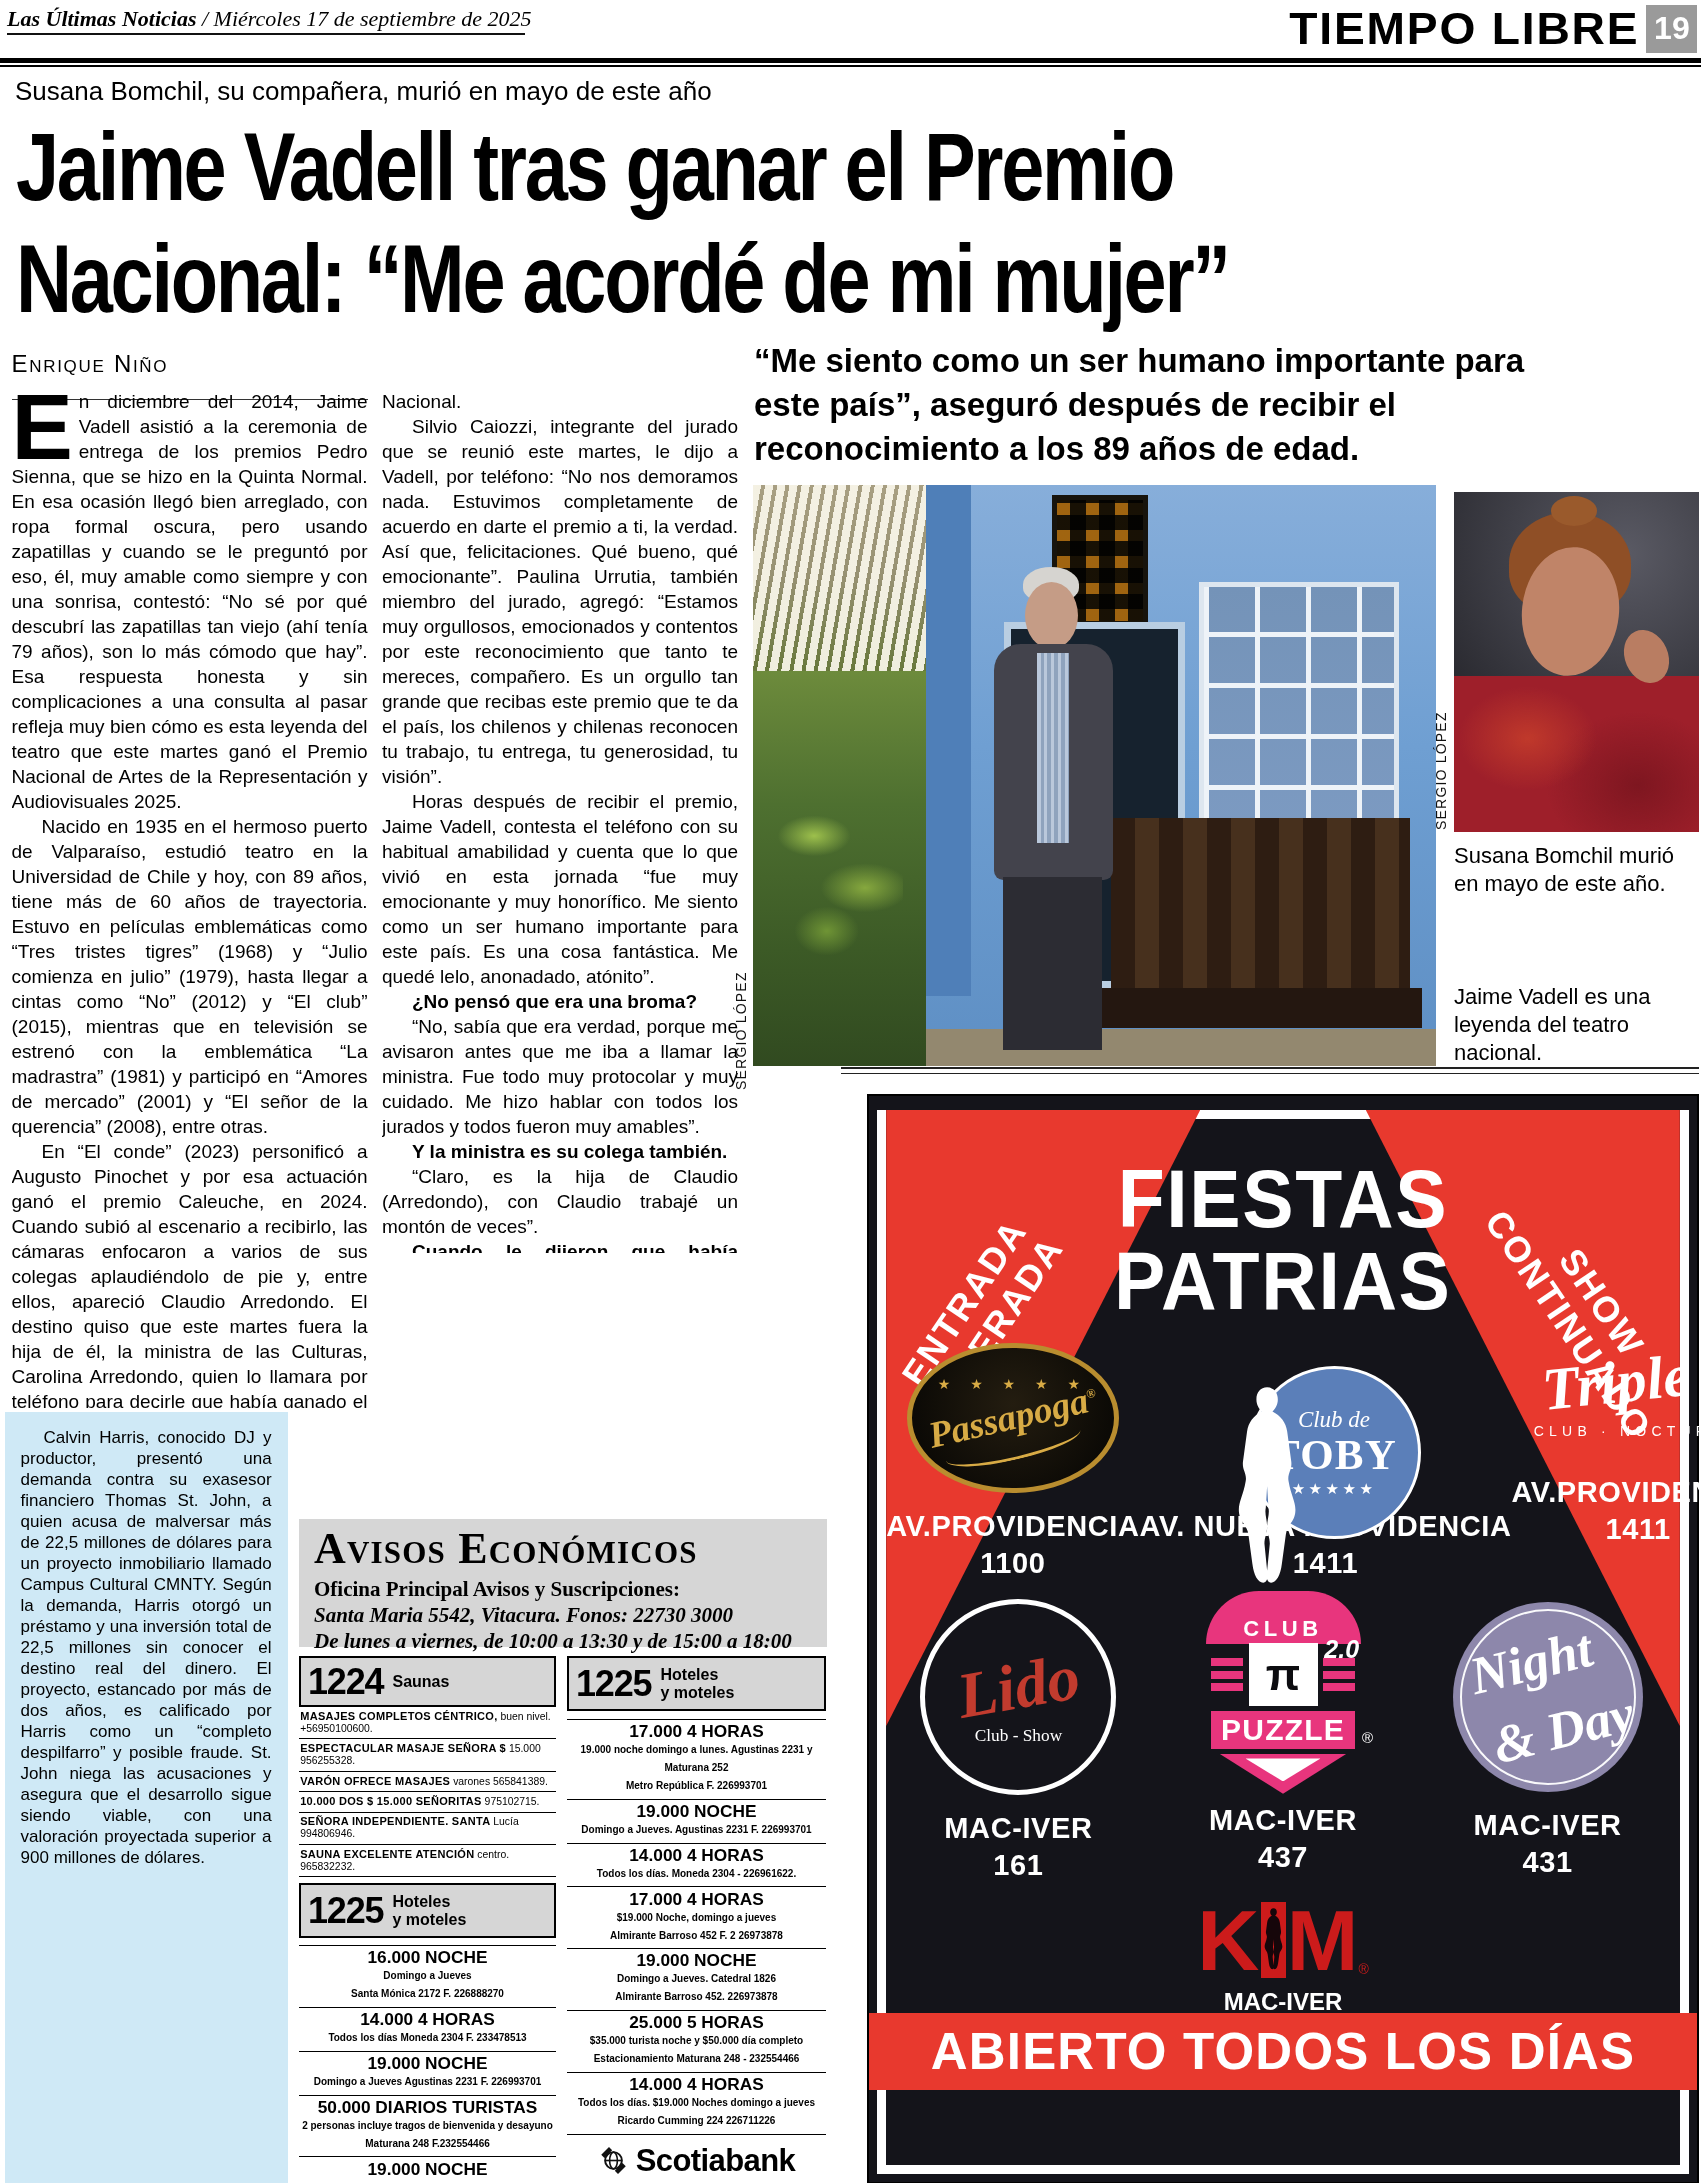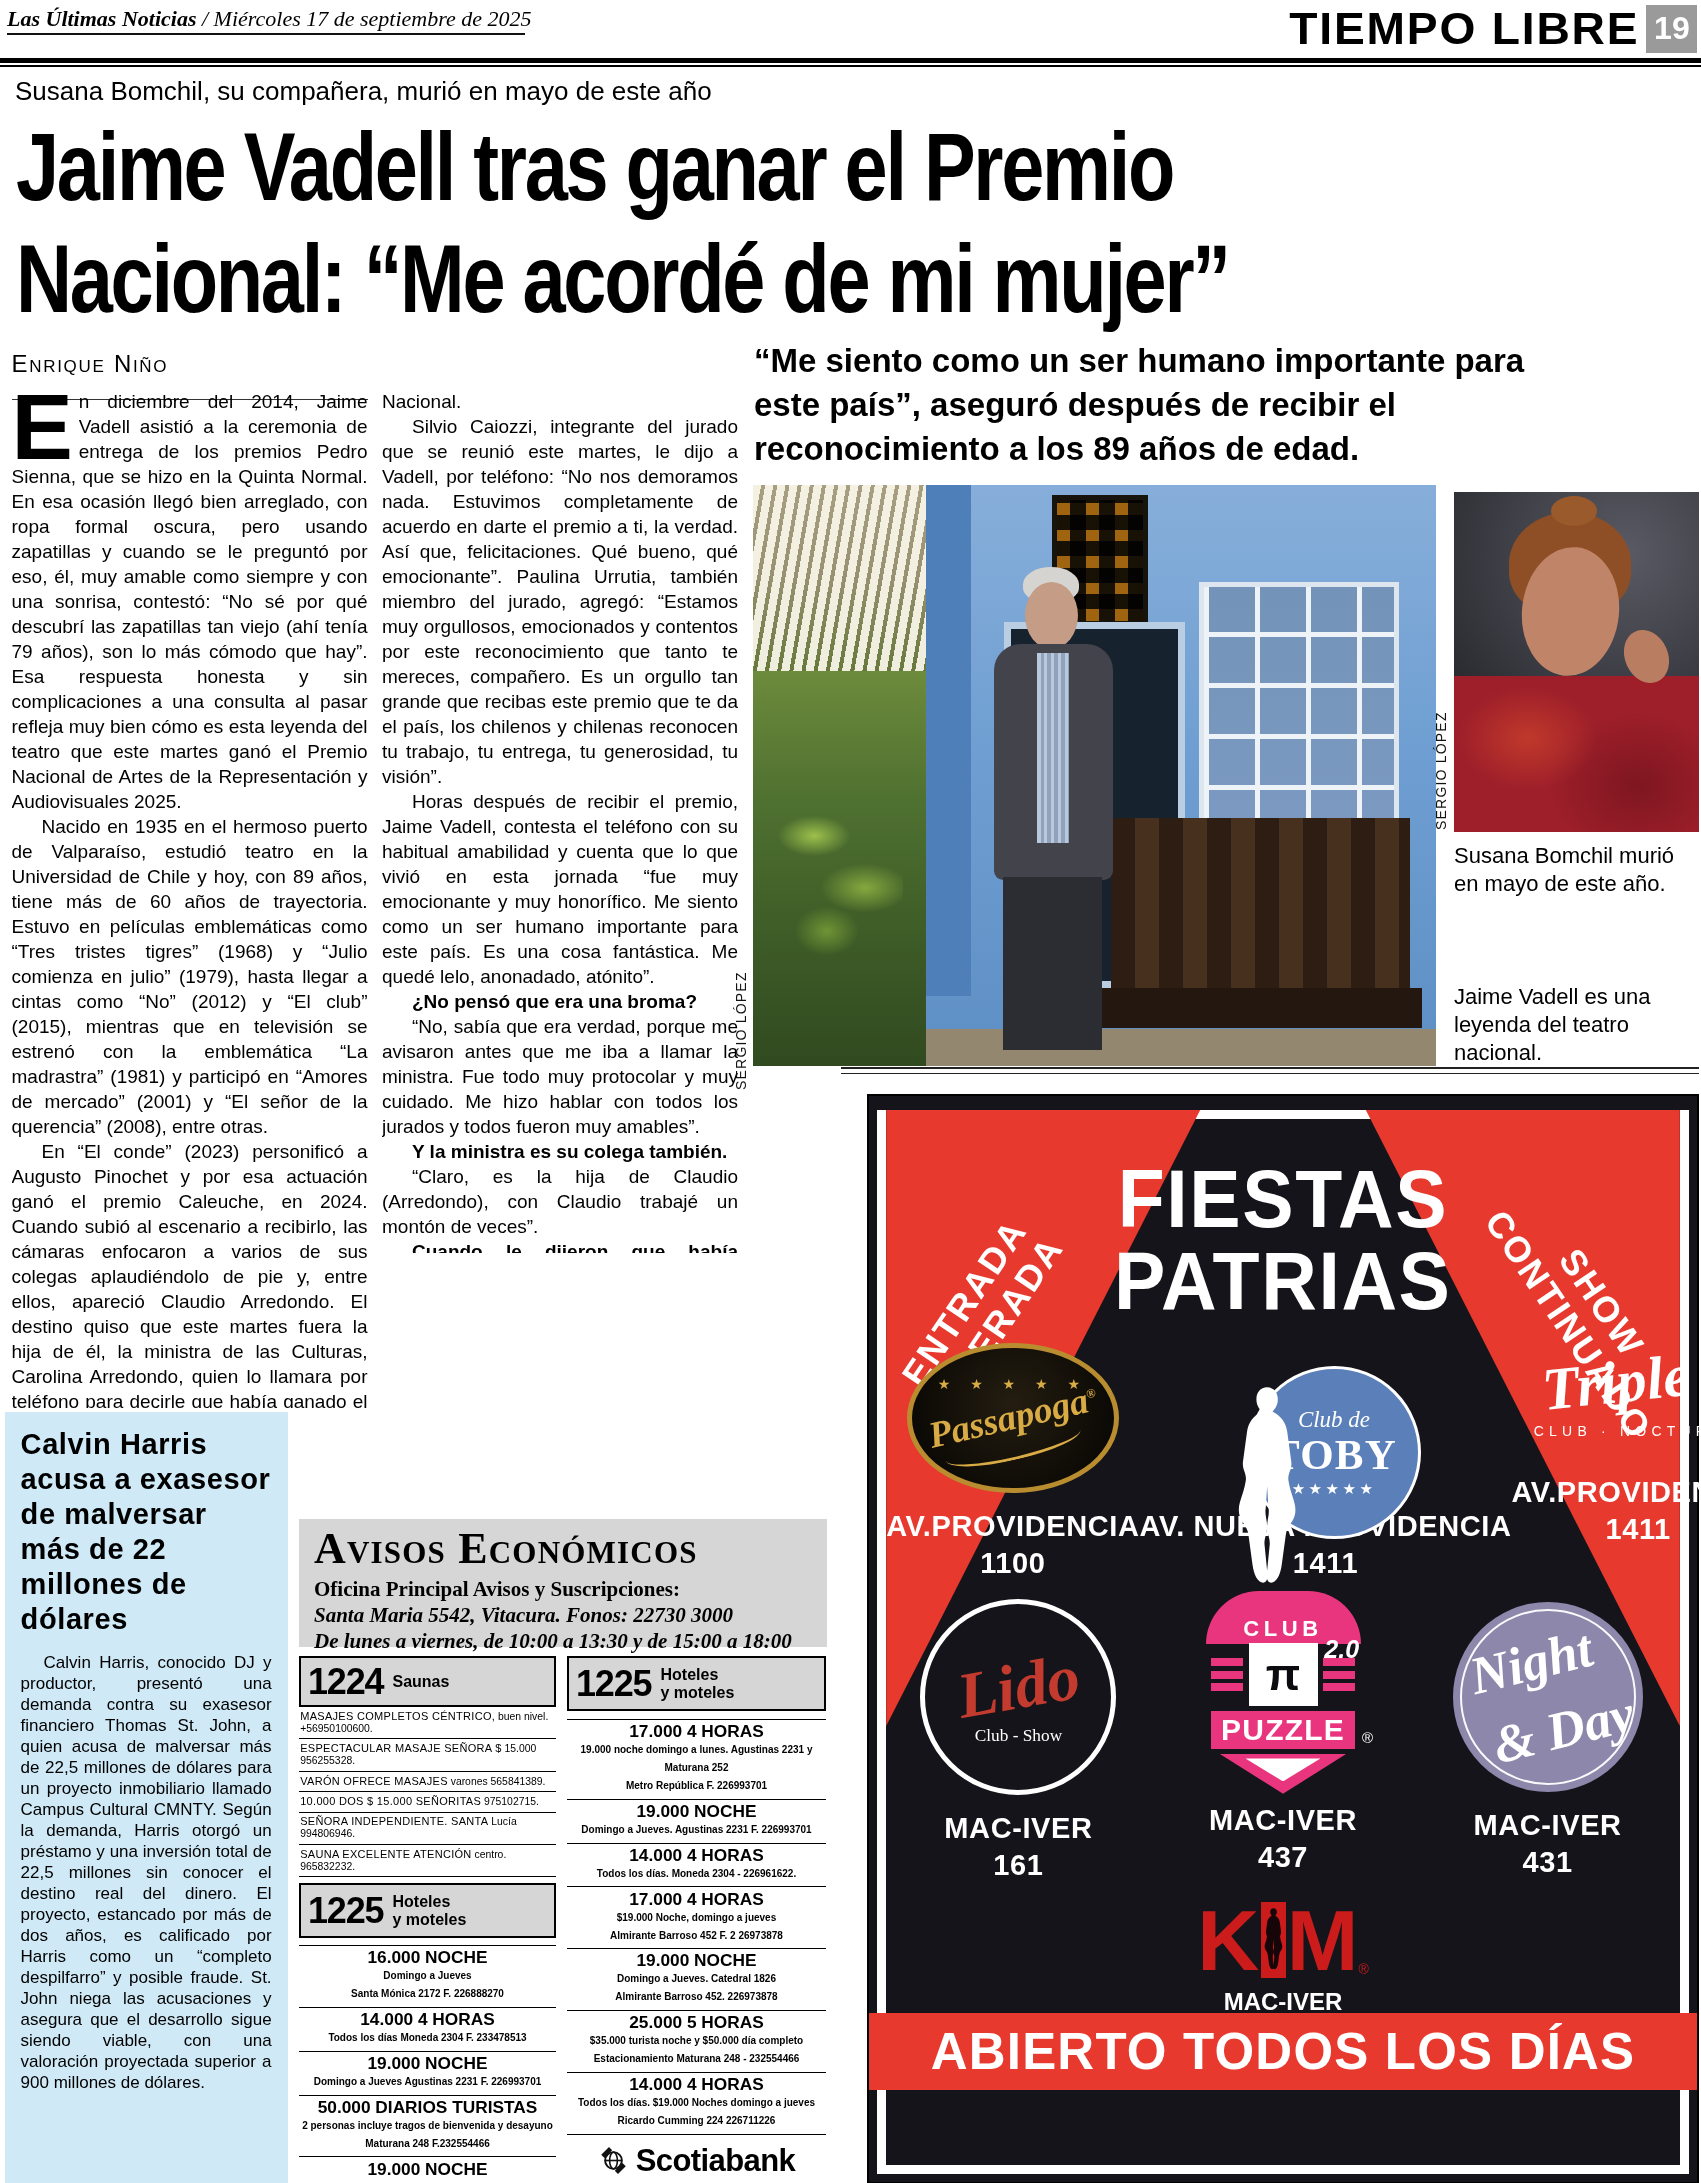--- a/index.html
+++ b/index.html
@@ -40,21 +40,21 @@
   .avisos{left:299px;top:1519px;width:528px;height:128px;background:#d6d6d6;box-sizing:border-box;padding:8px 15px;font-family:"Liberation Serif",serif}
   .avisos .atitle{font-size:44px;font-weight:700;font-variant:small-caps;letter-spacing:1.2px;line-height:1}
   .avisos .aline1{font-size:21px;font-weight:700;margin-top:5.8px}
   .avisos .aline2{font-size:21px;font-weight:700;font-style:italic;margin-top:1.2px}
   
   .catbox{border:2.9px solid #000;background:#d6d6d6;box-sizing:border-box;display:flex;align-items:center;padding:1.2px 7px;gap:9.2px}
   .catcode{font-size:36px;font-weight:800;letter-spacing:-1.2px}
   .catlabel{font-size:16px;font-weight:700;line-height:17.3px}
   .clist{box-sizing:border-box}
   .c-item{padding:2.9px 1.2px 3.5px;border-bottom:1.7px solid #000;font-size:10.4px;line-height:12px;text-align:left}
-  .c-item .ct{font-weight:400;font-size:11px;letter-spacing:0.3px}
+  .c-item .ct{font-weight:700;font-size:11px;letter-spacing:0.3px}
   .h-item{padding:2.3px 1.2px 3.5px;border-bottom:1.7px solid #000;text-align:center;font-weight:700}
   .h-item .ht{font-size:17.3px;line-height:19px;font-weight:800}
   .h-item .hl{font-size:10px;line-height:18px}
   .bankrow{display:flex;align-items:center;justify-content:center;gap:7px;padding:8px 0 4.6px}
   .bankname{font-size:31px;font-weight:800;letter-spacing:-0.6px}
   
   .ad{left:867px;top:1094px;width:832px;height:1090px;background:#14141a;border:2.9px solid #000;box-sizing:border-box}
   .ad-inner{position:absolute;inset:14px 8px 8px;background:#fff}
   .ad-black{position:absolute;inset:0 9.2px 9.2px;background:#14141a;display:flex;flex-direction:column;align-items:center}
   .ad-stripe{position:absolute;top:0;left:219px;right:219px;height:9.2px;background:#fff;z-index:1}
@@ -179,21 +179,20 @@
 </div>
 <div class="abs vcred" style="left:1433px;top:830px">SERGIO LÓPEZ</div>
 
 <div class="abs caption" style="left:1454px;top:842px;width:242px">Susana Bomchil murió en mayo de este año.</div>
 <div class="abs caption" style="left:1454px;top:983px;width:242px">Jaime Vadell es una leyenda del teatro nacional.</div>
 
 <div class="abs" style="left:841px;top:1067px;width:858px;height:1.7px;background:#222"></div>
 <div class="abs" style="left:841px;top:1073px;width:858px;height:1.2px;background:#222"></div>
 
 <div class="abs calvin">
-  <h2>Calvin Harris acusa a exasesor de malversar más de 22 millones de dólares</h2>
   <div class="ctext">Calvin Harris, conocido DJ y productor, presentó una demanda contra su exasesor financiero Thomas St. John, a quien acusa de malversar más de 22,5 millones de dólares para un proyecto inmobiliario llamado Campus Cultural CMNTY. Según la demanda, Harris otorgó un préstamo y una inversión total de 22,5 millones sin conocer el destino real del dinero. El proyecto, estancado por más de dos años, es calificado por Harris como un “completo despilfarro” y posible fraude. St. John niega las acusaciones y asegura que el desarrollo sigue siendo viable, con una valoración proyectada superior a 900 millones de dólares.</div>
 </div>
 
 <div class="abs avisos">
   <div class="atitle">Avisos Económicos</div>
   <div class="aline1">Oficina Principal Avisos y Suscripciones:</div>
   <div class="aline2">Santa Maria 5542, Vitacura. Fonos: 22730 3000</div>
   <div class="aline2">De lunes a viernes, de 10:00 a 13:30 y de 15:00 a 18:00 horas.</div>
 </div>
 

